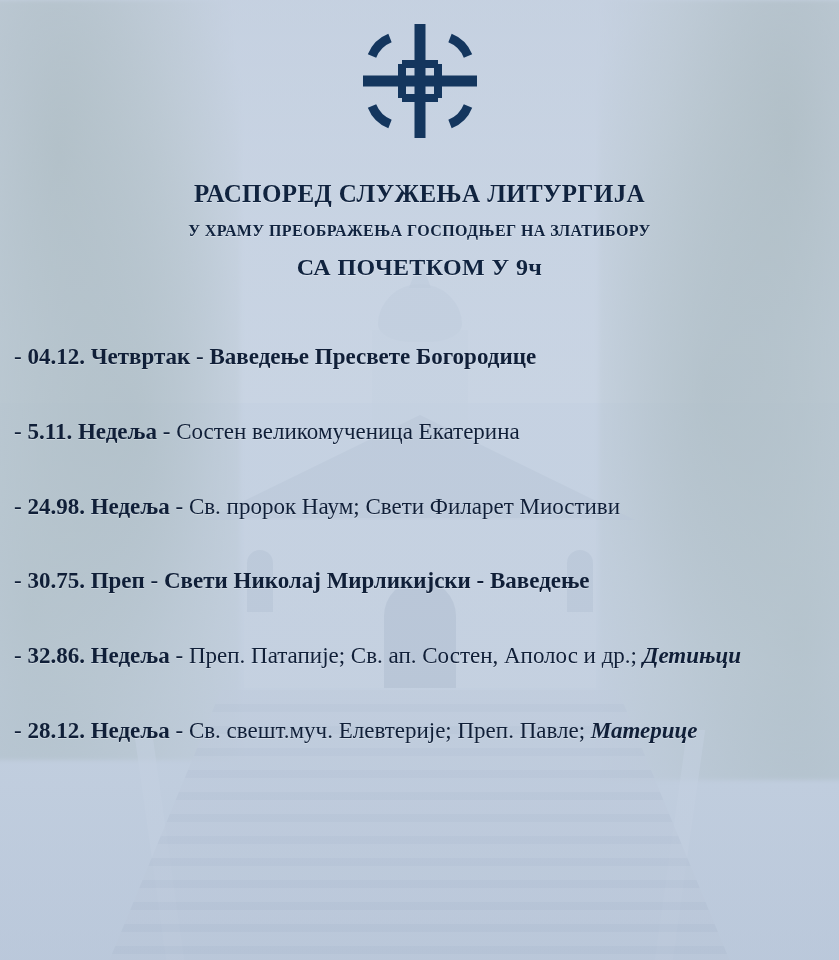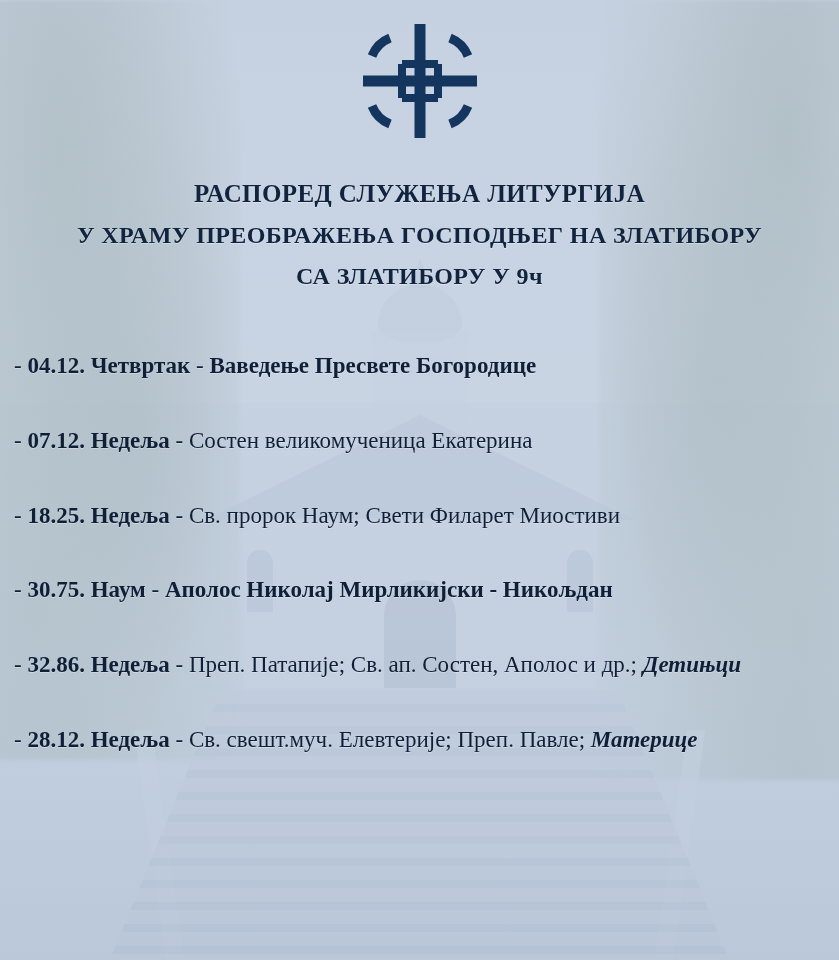--- a/index.html
+++ b/index.html
@@ -170,21 +170,21 @@
     margin-top: 34px;
     text-align: center;
     color: #10233f;
   }
   .title-line {
     font-weight: bold;
     letter-spacing: 0.4px;
     text-shadow: 0 1px 0 rgba(255,255,255,0.35);
   }
   .title-line-1 { font-size: 25px; }
-  .title-line-2 { font-size: 24px; margin-top: 14px; }
+  .title-line-2 { font-size: 16px; margin-top: 14px; }
   .title-line-3 { font-size: 24px; margin-top: 14px; }
 
   .schedule {
     margin-top: 62px;
     padding-left: 14px;
     padding-right: 10px;
   }
   .entry {
     color: #101f38;
     font-size: 23px;
@@ -249,55 +249,55 @@
           <path d="M100 22 A32 32 0 0 1 118 40" stroke-width="9"></path>
           <path d="M40 108 A32 32 0 0 1 22 90" stroke-width="9"></path>
           <path d="M100 108 A32 32 0 0 0 118 90" stroke-width="9"></path>
         </g>
       </svg>
     </div>
 
     <div class="titles">
       <div class="title-line title-line-1">РАСПОРЕД СЛУЖЕЊА ЛИТУРГИЈА</div>
       <div class="title-line title-line-2">У ХРАМУ ПРЕОБРАЖЕЊА ГОСПОДЊЕГ НА ЗЛАТИБОРУ</div>
-      <div class="title-line title-line-3">СА ЗЛАТИБОРУ У 9ч</div>
+      <div class="title-line title-line-3">СА ПОЧЕТКОМ У 9ч</div>
     </div>
 
     <div class="schedule">
 
       <div class="entry">
         <span class="e-dash">-</span>
         <span class="e-date">04.12.</span>
         <span class="e-day">Четвртак</span>
         <span class="e-dash">-</span>
         <span class="e-desc bold">Ваведење Пресвете Богородице</span><span class="e-italic"></span>
       </div>
 
       <div class="entry">
         <span class="e-dash">-</span>
-        <span class="e-date">07.12.</span>
+        <span class="e-date">5.11.</span>
         <span class="e-day">Недеља</span>
         <span class="e-dash">-</span>
         <span class="e-desc">Состен великомученица Екатерина</span><span class="e-italic"></span>
       </div>
 
       <div class="entry">
         <span class="e-dash">-</span>
-        <span class="e-date">18.25.</span>
+        <span class="e-date">24.98.</span>
         <span class="e-day">Недеља</span>
         <span class="e-dash">-</span>
         <span class="e-desc">Св. пророк Наум; Свети Филарет Миостиви</span><span class="e-italic"></span>
       </div>
 
       <div class="entry">
         <span class="e-dash">-</span>
         <span class="e-date">30.75.</span>
-        <span class="e-day">Наум</span>
-        <span class="e-dash">-</span>
-        <span class="e-desc bold">Аполос Николај Мирликијски - Никољдан</span><span class="e-italic"></span>
+        <span class="e-day">Преп</span>
+        <span class="e-dash">-</span>
+        <span class="e-desc bold">Свети Николај Мирликијски - Ваведење</span><span class="e-italic"></span>
       </div>
 
       <div class="entry">
         <span class="e-dash">-</span>
         <span class="e-date">32.86.</span>
         <span class="e-day">Недеља</span>
         <span class="e-dash">-</span>
         <span class="e-desc">Преп. Патапије; Св. ап. Состен, Аполос и др.; </span><span class="e-italic">Детињци</span>
       </div>
 

